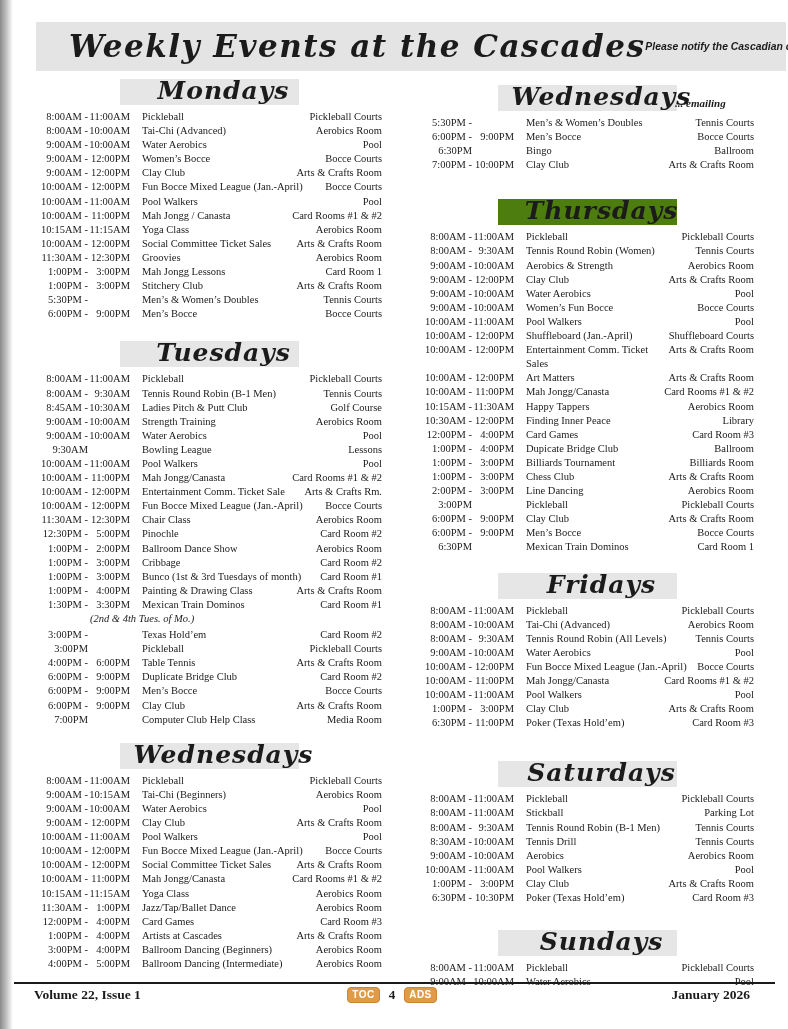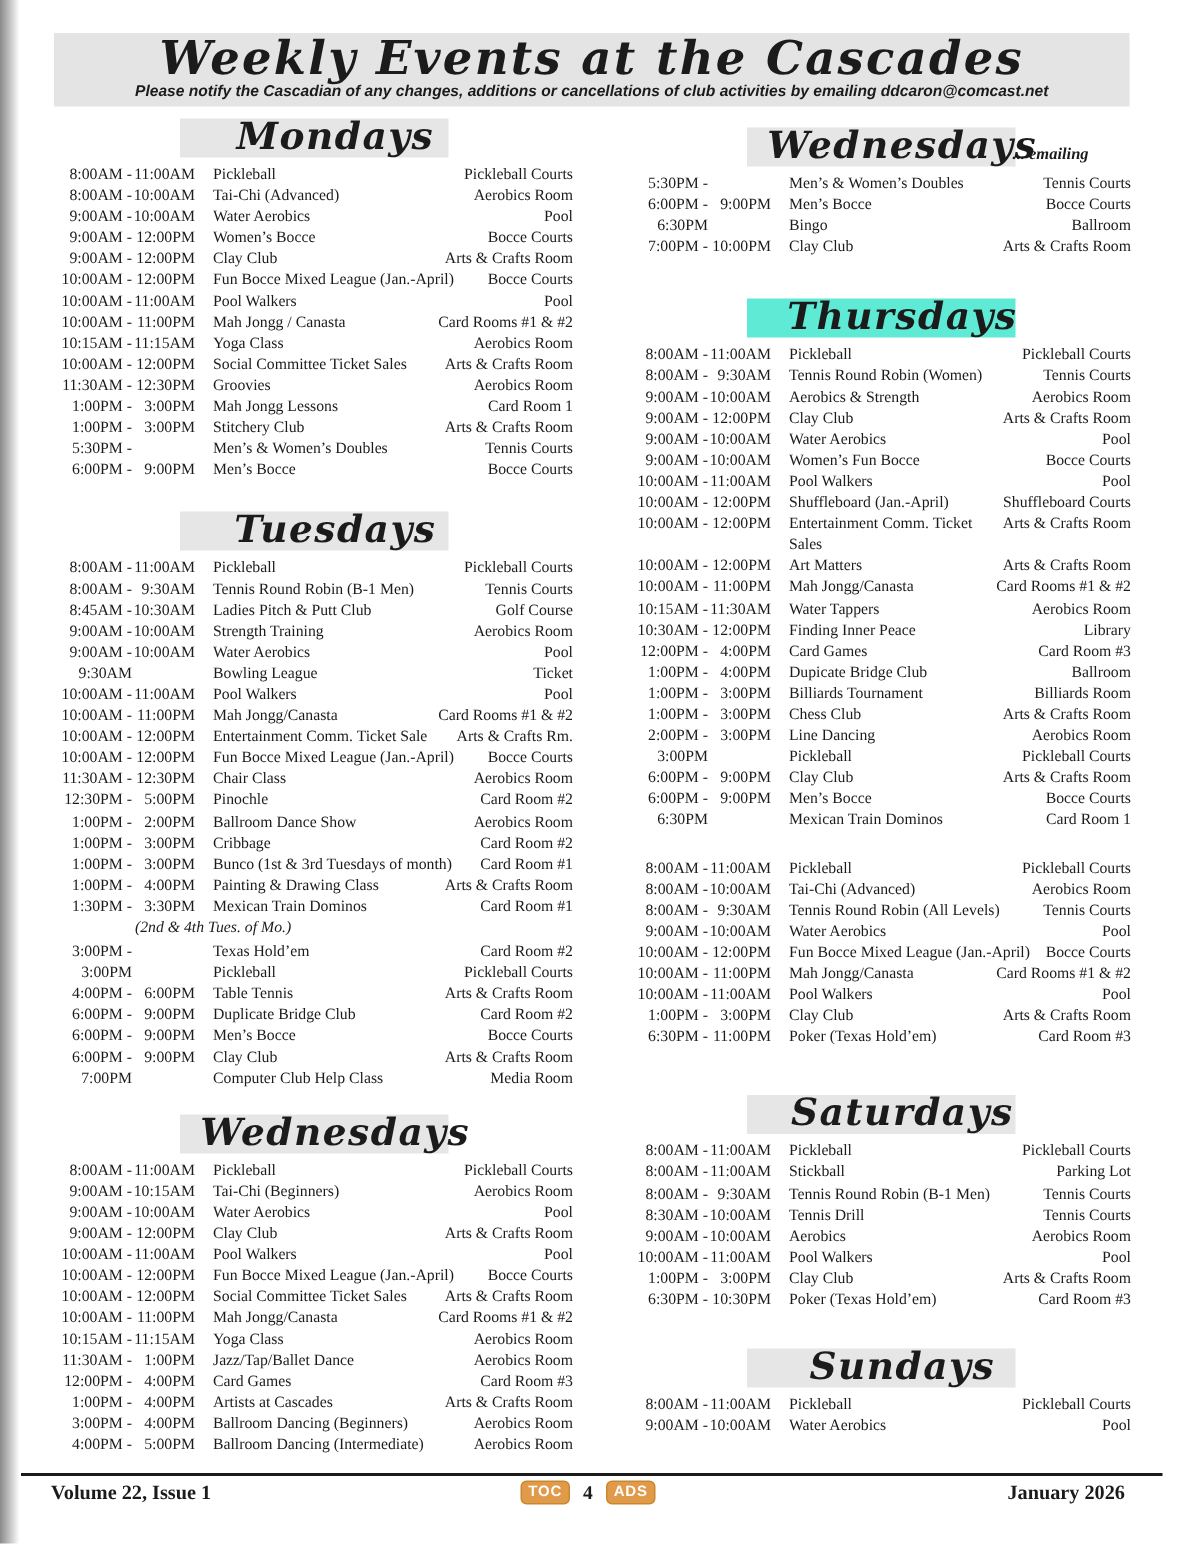--- a/index.html
+++ b/index.html
@@ -13,21 +13,21 @@
   }
   .page-edge {
     position:absolute; left:0; top:0; bottom:0; width:13px;
     background:linear-gradient(90deg,#8a8a8a 0%,#bdbdbd 45%,#ededed 85%,#ffffff 100%);
     z-index:5;
   }
   
   .banner {
     position:absolute; left:36px; top:22px; width:717px; height:49px;
     background:#e4e4e4;
-    display:flex; flex-direction:column; align-items:center; justify-content:flex-start;
+    display:flex; flex-direction:row; align-items:center; justify-content:flex-start;padding-left:33px;
   }
   .title {
     font-family:"DejaVu Serif", serif;
     font-style:italic; font-weight:bold;
     font-size:31px; line-height:36px; letter-spacing:1.5px;
     white-space:nowrap; margin-top:-1px;
   }
   .subtitle {
     font-family:"Liberation Sans", sans-serif;
     font-style:italic; font-weight:bold;
@@ -310,21 +310,21 @@
     <span class="activity">Water Aerobics</span>
     <span class="location">Pool</span>
   </div>
 
   <div class="row">
     <span class="time">
               <span class="t-start">9:30AM</span>
               <span class="t-end"></span>
             </span>
     <span class="activity">Bowling League</span>
-    <span class="location">Ticket</span>
+    <span class="location">Lessons</span>
   </div>
 
   <div class="row">
     <span class="time">
               <span class="t-start">10:00AM -</span>
               <span class="t-end">11:00AM</span>
             </span>
     <span class="activity">Pool Walkers</span>
     <span class="location">Pool</span>
   </div>
@@ -662,21 +662,21 @@
               <span class="t-end">10:00PM</span>
             </span>
     <span class="activity">Clay Club</span>
     <span class="location">Arts &amp; Crafts Room</span>
   </div>
 </div>
   </section>
 
   <section class="section" id="section-thursdays">
     <div class="day-header">
-      <div class="day-box" style="background: #5eead4; text-align: center;">
+      <div class="day-box" style="background: #4d7c0f; text-align: center;">
         <span class="day-name">Thursdays</span>
       </div>
 
     </div>
     <div class="rows">
   <div class="row">
     <span class="time">
               <span class="t-start">8:00AM -</span>
               <span class="t-end">11:00AM</span>
             </span>
@@ -772,21 +772,21 @@
             </span>
     <span class="activity">Mah Jongg/Canasta</span>
     <span class="location">Card Rooms #1 &amp; #2</span>
   </div>
 
   <div class="row">
     <span class="time">
               <span class="t-start">10:15AM -</span>
               <span class="t-end">11:30AM</span>
             </span>
-    <span class="activity">Water Tappers</span>
+    <span class="activity">Happy Tappers</span>
     <span class="location">Aerobics Room</span>
   </div>
 
   <div class="row">
     <span class="time">
               <span class="t-start">10:30AM -</span>
               <span class="t-end">12:00PM</span>
             </span>
     <span class="activity">Finding Inner Peace</span>
     <span class="location">Library</span>
@@ -869,20 +869,26 @@
               <span class="t-start">6:30PM</span>
               <span class="t-end"></span>
             </span>
     <span class="activity">Mexican Train Dominos</span>
     <span class="location">Card Room 1</span>
   </div>
 </div>
   </section>
 
   <section class="section" id="section-fridays">
+    <div class="day-header">
+      <div class="day-box" style="background: rgb(230, 230, 230);">
+        <span class="day-name">Fridays</span>
+      </div>
+
+    </div>
     <div class="rows">
   <div class="row">
     <span class="time">
               <span class="t-start">8:00AM -</span>
               <span class="t-end">11:00AM</span>
             </span>
     <span class="activity">Pickleball</span>
     <span class="location">Pickleball Courts</span>
   </div>
 

